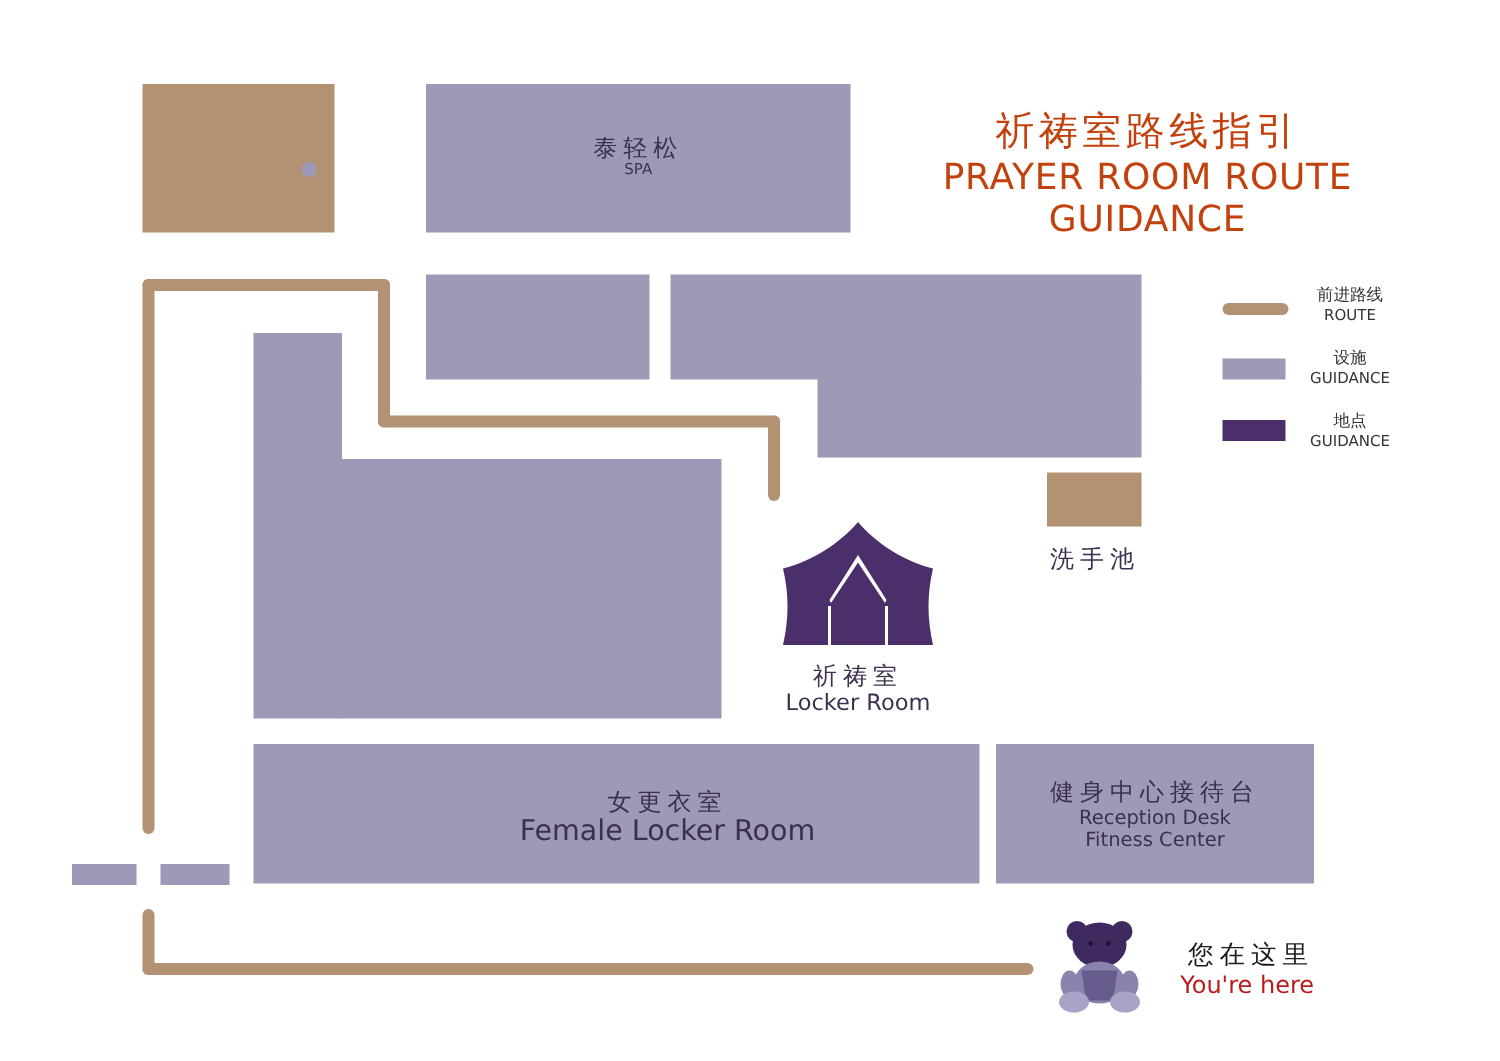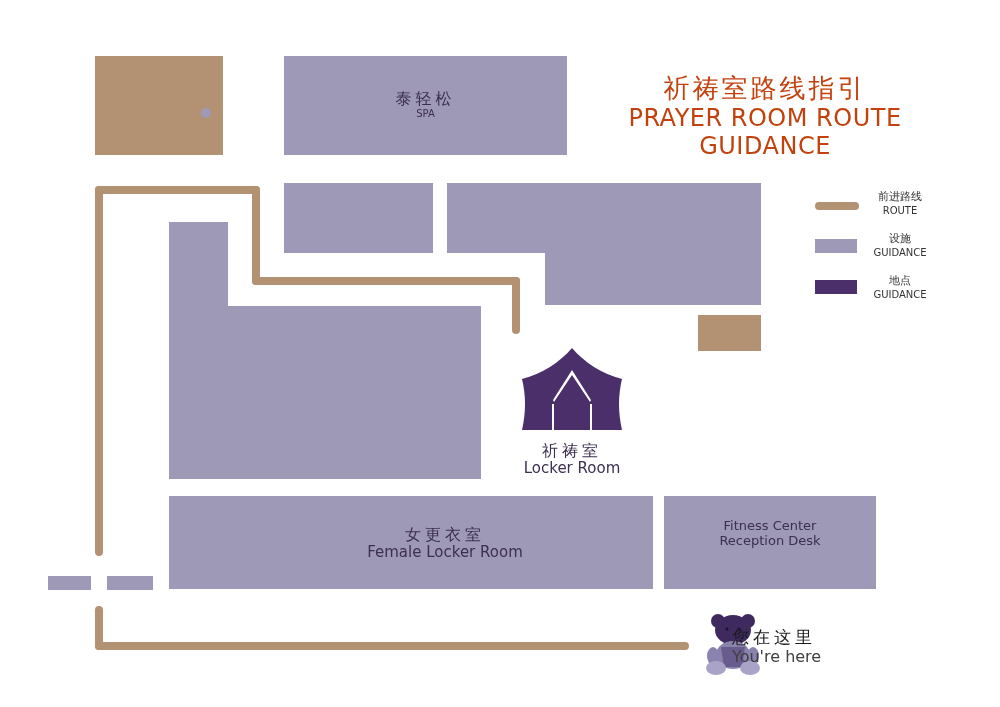--- a/index.html
+++ b/index.html
@@ -40,45 +40,47 @@
 
 <div class="facility" style="left:284px; top:183px; width:149px; height:70px;"></div>
 <div class="facility" style="left:447px; top:183px; width:314px; height:70px;"></div>
 <div class="facility" style="left:545px; top:252px; width:216px; height:53px;"></div>
 
 <div class="facility" style="left:169px; top:222px; width:59px; height:257px;"></div>
 <div class="facility" style="left:227px; top:306px; width:254px; height:173px;"></div>
 
 <div class="tan" style="left:698px; top:315px; width:63px; height:36px;"></div>
 <div class="label" style="left:640px; top:364px; width:180px;">
+  <div class="cn">洗手池</div>
 </div>
 
 <div class="abs" style="left:520px; top:348px; width:104px; height:82px;">
   <svg width="104" height="82" viewBox="0 0 104 82">
     <path d="M52 0 C40 14 22 26 2 31 C6 48 6 64 2 82 L102 82 C98 64 98 48 102 31 C82 26 64 14 52 0 Z" fill="#4b2f6b"></path>
     <path d="M52 22 L33 52 L34 54 L52 27 L70 54 L71 52 Z" fill="#ffffff"></path>
     <rect x="32" y="56" width="2" height="26" fill="#ffffff"></rect>
     <rect x="70" y="56" width="2" height="26" fill="#ffffff"></rect>
   </svg>
 </div>
 <div class="label" style="left:502px; top:442px; width:140px;">
   <div class="cn">祈祷室</div>
   <div class="en" style="font-size:15px;">Locker Room</div>
 </div>
 
 <div class="facility" style="left:169px; top:496px; width:484px; height:93px;"></div>
 <div class="label" style="left:169px; top:526px; width:552px;">
   <div class="cn">女更衣室</div>
-  <div class="en" style="font-size:15px;">Female Locker Room</div>
+  <div class="en" style="font-size:19px;">Female Locker Room</div>
 </div>
 
 <div class="facility" style="left:664px; top:496px; width:212px; height:93px;"></div>
 <div class="label" style="left:664px; top:519px; width:212px;">
+  <div class="cn" style="margin-bottom:2px;">健身中心接待台</div>
+  <div class="en" style="font-size:13px;">Reception Desk</div>
   <div class="en" style="font-size:13px;">Fitness Center</div>
-  <div class="en" style="font-size:13px;">Reception Desk</div>
 </div>
 
 <div class="facility" style="left:48px; top:576px; width:43px; height:14px;"></div>
 <div class="facility" style="left:107px; top:576px; width:46px; height:14px;"></div>
 
 <div>
   <div class="route" style="left:95px; top:606px; width:8px; height:44px;"></div>
   <div class="route" style="left:95px; top:642px; width:594px; height:8px;"></div>
   <div class="route" style="left:95px; top:186px; width:8px; height:370px;"></div>
   <div class="route" style="left:95px; top:186px; width:165px; height:8px;"></div>
@@ -95,23 +97,23 @@
     <ellipse cx="29" cy="43" rx="17" ry="14" fill="#8a83ad"></ellipse>
     <path d="M17 35 L41 35 L38 55 L20 55 Z" fill="#5a4a80" opacity="0.7"></path>
     <ellipse cx="9" cy="44" rx="6" ry="9" fill="#8a83ad"></ellipse>
     <ellipse cx="49" cy="44" rx="6" ry="9" fill="#8a83ad"></ellipse>
     <ellipse cx="12" cy="56" rx="10" ry="7" fill="#a8a3c7"></ellipse>
     <ellipse cx="46" cy="56" rx="10" ry="7" fill="#a8a3c7"></ellipse>
     <circle cx="23" cy="17" r="1.5" fill="#1e1030"></circle>
     <circle cx="35" cy="17" r="1.5" fill="#1e1030"></circle>
   </svg>
 </div>
-<div class="label" style="left:732px; top:628px; width:100px; text-align:left;">
+<div class="label" style="left:776px; top:628px; width:100px; text-align:right;">
   <div class="cn" style="font-size:17px; color:#1a1a1a;">您在这里</div>
-  <div class="en" style="font-size:16px; color:#404040;">You're here</div>
+  <div class="en" style="font-size:16px; color:#b91c1c;">You're here</div>
 </div>
 
 <div>
   <div class="legend-item" style="top:190px;">
     <div class="legend-swatch" style="top:12px; width:44px; height:8px; border-radius:4px; background:#b29272;"></div>
     <div class="legend-text">
       <div class="cn">前进路线</div>
       <div>ROUTE</div>
     </div>
   </div>

